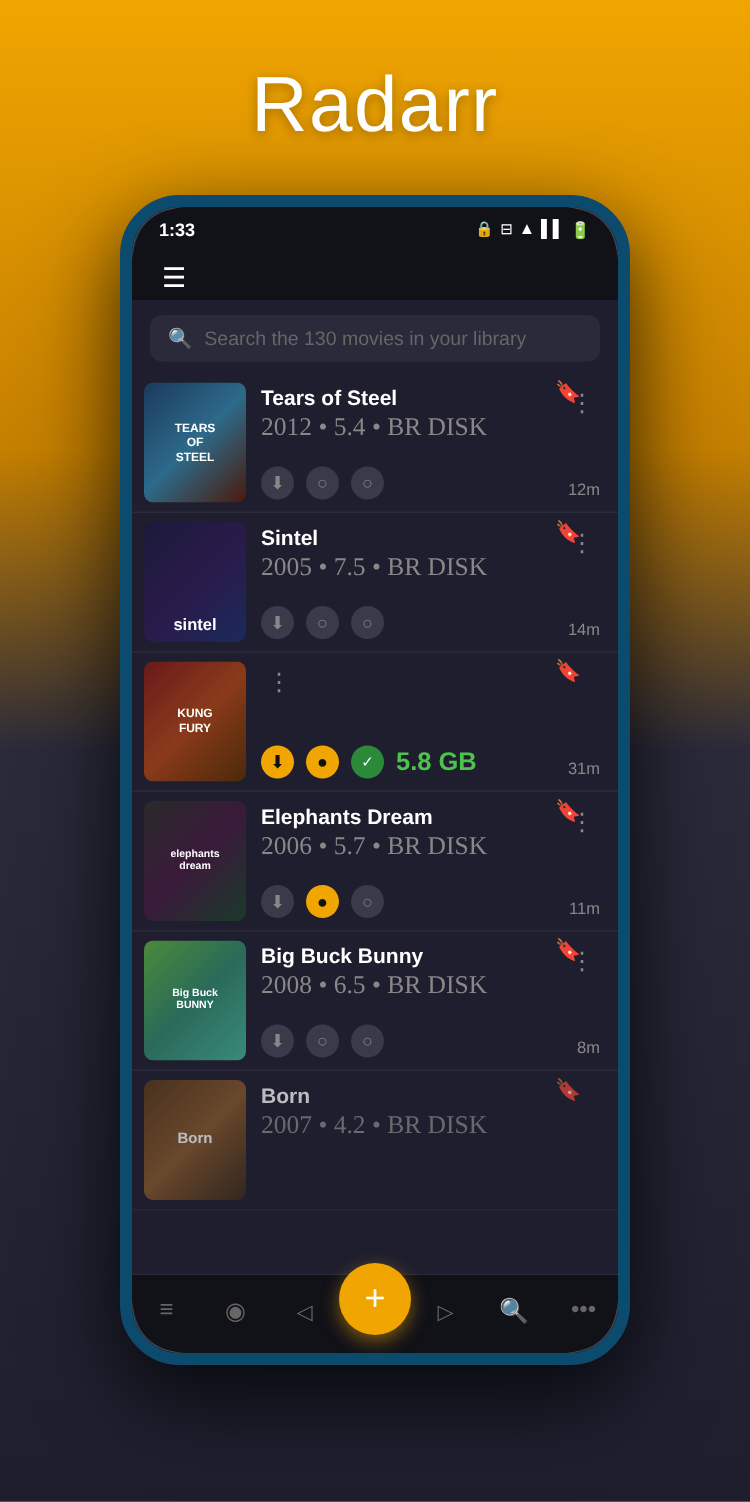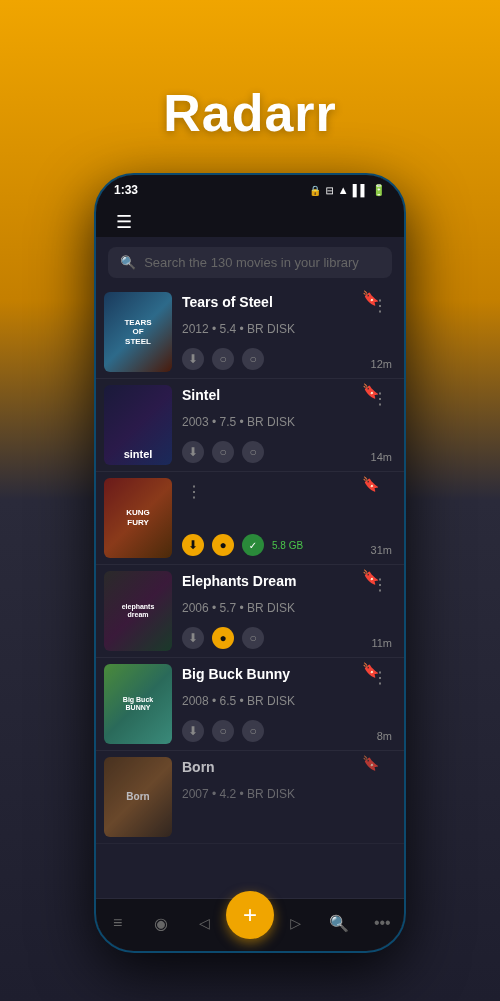--- a/index.html
+++ b/index.html
@@ -11,36 +11,35 @@
       flex-direction: column;
       align-items: center;
       font-family: 'Helvetica Neue', Arial, sans-serif;
       overflow: hidden;
     }
 
     
     .hero-title {
       color: white;
       font-size: 52px;
-      font-weight: 700;
+      font-weight: 400;
       text-align: center;
       padding-top: 40px;
       padding-bottom: 30px;
       letter-spacing: 1px;
       text-shadow: 0 2px 8px rgba(0,0,0,0.3);
-      margin-top: 43px;
     }
 
     
     .phone-shell {
-      width: 312px;
+      width: 340px;
       height: 780px;
       background: #111118;
       border-radius: 40px;
-      border: 2px solid #0c4a6e;
+      border: 8px solid #0c4a6e;
       position: relative;
       overflow: hidden;
       box-shadow: 0 20px 60px rgba(0,0,0,0.8), inset 0 0 0 1px #444450;
     }
 
     
     .phone-shell::before {
       content: '';
       position: absolute;
       right: -6px;
@@ -198,22 +197,23 @@
       justify-content: space-between;
       align-items: flex-start;
     }
     .movie-title {
       color: #ffffff;
       font-size: 14px;
       font-weight: 700;
     }
     .movie-meta {
       color: #888;
-      font-size: 12px;
-      margin-top: 12px;
+      font-size: 17px;
+      margin-top: 2px;
+      font-family: Liberation Serif, serif;
     }
     .movie-actions {
       display: flex;
       align-items: center;
       gap: 8px;
       margin-top: 6px;
     }
     .action-icon {
       width: 22px;
       height: 22px;
@@ -222,22 +222,22 @@
       align-items: center;
       justify-content: center;
       font-size: 12px;
     }
     .action-icon.grey { background: #3a3a4a; color: #888; }
     .action-icon.yellow { background: #f0a500; color: #111; }
     .action-icon.green { background: #2a8a3a; color: white; font-size: 10px; }
 
     .file-size {
       color: #4ac44a;
-      font-size: 10px;
-      font-weight: 400;
+      font-size: 17px;
+      font-weight: 700;
     }
 
     .movie-time {
       position: absolute;
       bottom: 8px;
       right: 12px;
       color: #888;
       font-size: 11px;
     }
 
@@ -342,21 +342,21 @@
 
       <div class="movie-item">
         <span class="bookmark-icon">🔖</span>
         <div class="movie-poster">
           <div class="poster-bg poster-sintel" style="font-size:11px;padding:4px;align-items:flex-end;justify-content:center;">sintel</div>
         </div>
         <div class="movie-info">
           <div class="movie-header">
             <div>
               <div class="movie-title">Sintel</div>
-              <div class="movie-meta">2003 • 7.5 • BR DISK</div>
+              <div class="movie-meta">2005 • 7.5 • BR DISK</div>
             </div>
             <span class="three-dot">⋮</span>
           </div>
           <div class="movie-actions">
             <div class="action-icon grey">⬇</div>
             <div class="action-icon grey">○</div>
             <div class="action-icon grey">○</div>
           </div>
         </div>
         <span class="movie-time">14m</span>

